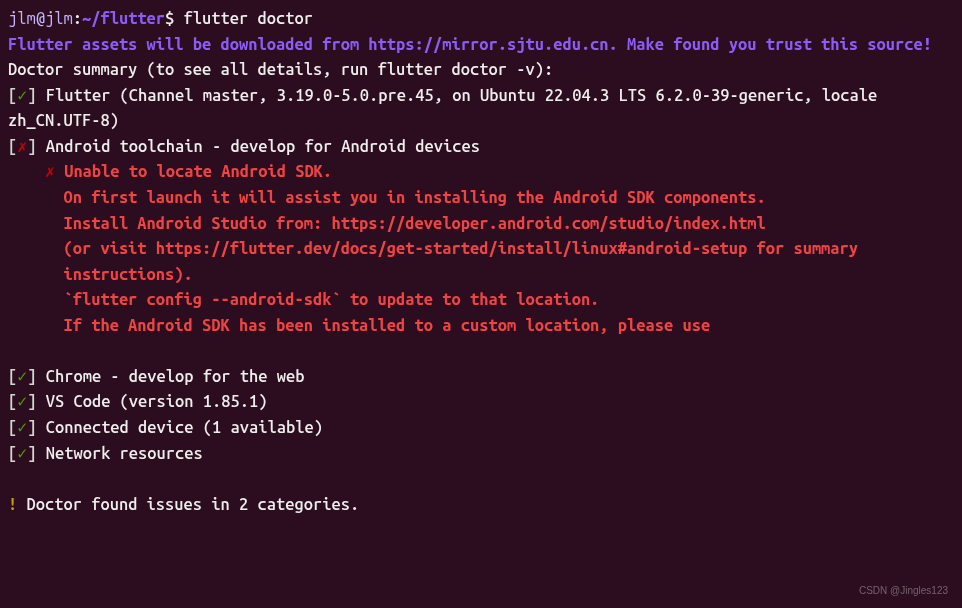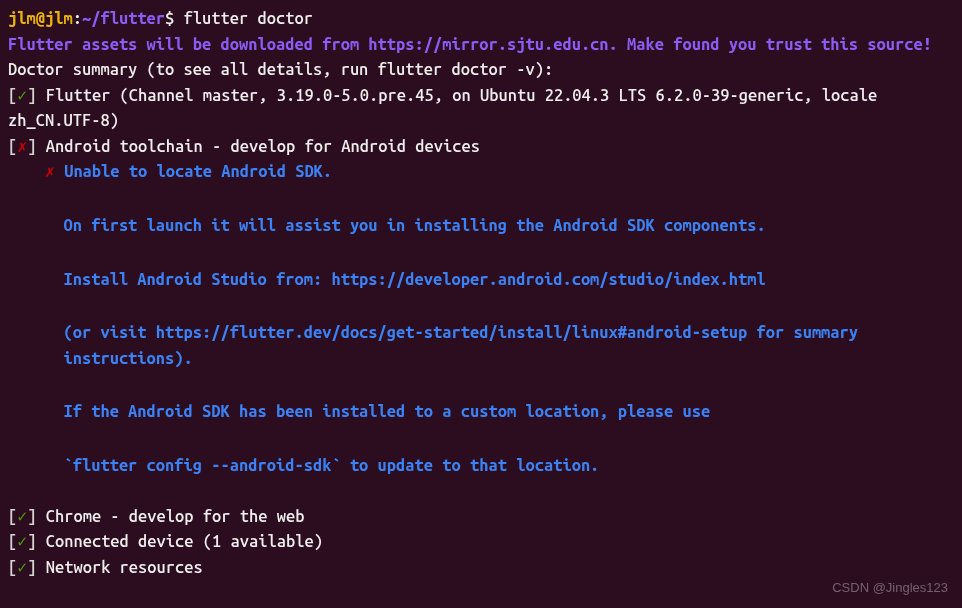--- a/index.html
+++ b/index.html
@@ -14,34 +14,33 @@
       line-height: 1.55;
       color: #ffffff;
       padding: 6px 6px 6px 8px;
       width: 962px;
       height: 608px;
       overflow: hidden;
       font-weight: 500;
       position: relative;
     }
     .green-bright {
-      color: #eab308;
-      font-weight: bold;
+      color: #c4b5fd;
+      font-weight: normal;
     }
     .cyan-bright {
       color: #8b5cf6;
       font-weight: bold;
     }
     .white {
       color: #eeeeec;
     }
     .white-bold {
-      color: #3b82f6;
+      color: #ef4444;
       font-weight: bold;
-      margin-top: 28px;
     }
     .grey {
       color: #d3d7cf;
     }
     .green {
       color: #4e9a06;
     }
     .red {
       color: #cc0000;
     }
@@ -59,21 +58,21 @@
     }
     .blank-line {
       height: 1.55em;
     }
     .watermark {
       position: absolute;
       bottom: 10px;
       right: 14px;
       color: rgba(200, 200, 200, 0.45);
       font-family: sans-serif;
-      font-size: 13px;
+      font-size: 10px;
     }
   </style>
 </head>
 <body>
 
 <div>
 
   <div class="line"><span class="green-bright">jlm@jlm</span><span class="white">:</span><span class="cyan-bright">~/flutter</span><span class="white">$</span><span class="white"> </span><span class="white">flutter doctor</span></div>
 
   <div class="line cyan-bright">Flutter assets will be downloaded from https://mirror.sjtu.edu.cn. Make found you trust this source!</div>
@@ -81,29 +80,30 @@
   <div class="line white">Doctor summary (to see all details, run flutter doctor -v):</div>
 
   <div class="line"><span class="grey">[</span><span class="green">✓</span><span class="grey">]</span><span class="white"> </span><span class="white">Flutter (Channel master, 3.19.0-5.0.pre.45, on Ubuntu 22.04.3 LTS 6.2.0-39-generic, locale zh_CN.UTF-8)</span></div>
 
   <div class="line"><span class="grey">[</span><span class="red">✗</span><span class="grey">]</span><span class="white"> </span><span class="white">Android toolchain - develop for Android devices</span></div>
 
   <div class="line indent-1"><span class="red">✗</span><span> </span><span class="white-bold">Unable to locate Android SDK.</span></div>
   <div class="line indent-2 white-bold">On first launch it will assist you in installing the Android SDK components.</div>
   <div class="line indent-2 white-bold">Install Android Studio from: https://developer.android.com/studio/index.html</div>
   <div class="line indent-2 white-bold">(or visit https://flutter.dev/docs/get-started/install/linux#android-setup for summary instructions).</div>
+  <div class="line indent-2 white-bold">`flutter config --android-sdk` to update to that location.</div>
   <div class="line indent-2 white-bold">If the Android SDK has been installed to a custom location, please use</div>
-  <div class="line indent-2 white-bold">`flutter config --android-sdk` to update to that location.</div>
 
   <div class="blank-line"></div>
 
   <div class="line"><span class="grey">[</span><span class="green">✓</span><span class="grey">]</span><span class="white"> </span><span class="white">Chrome - develop for the web</span></div>
 
 
 
+  <div class="line"><span class="grey">[</span><span class="green">✓</span><span class="grey">]</span><span class="white"> </span><span class="white">VS Code (version 1.85.1)</span></div>
 
   <div class="line"><span class="grey">[</span><span class="green">✓</span><span class="grey">]</span><span class="white"> </span><span class="white">Connected device (1 available)</span></div>
 
   <div class="line"><span class="grey">[</span><span class="green">✓</span><span class="grey">]</span><span class="white"> </span><span class="white">Network resources</span></div>
 
   <div class="blank-line"></div>
 
   <div class="line"><span class="yellow">!</span><span class="white"> Doctor found issues in 2 categories.</span></div>
 
 </div>

